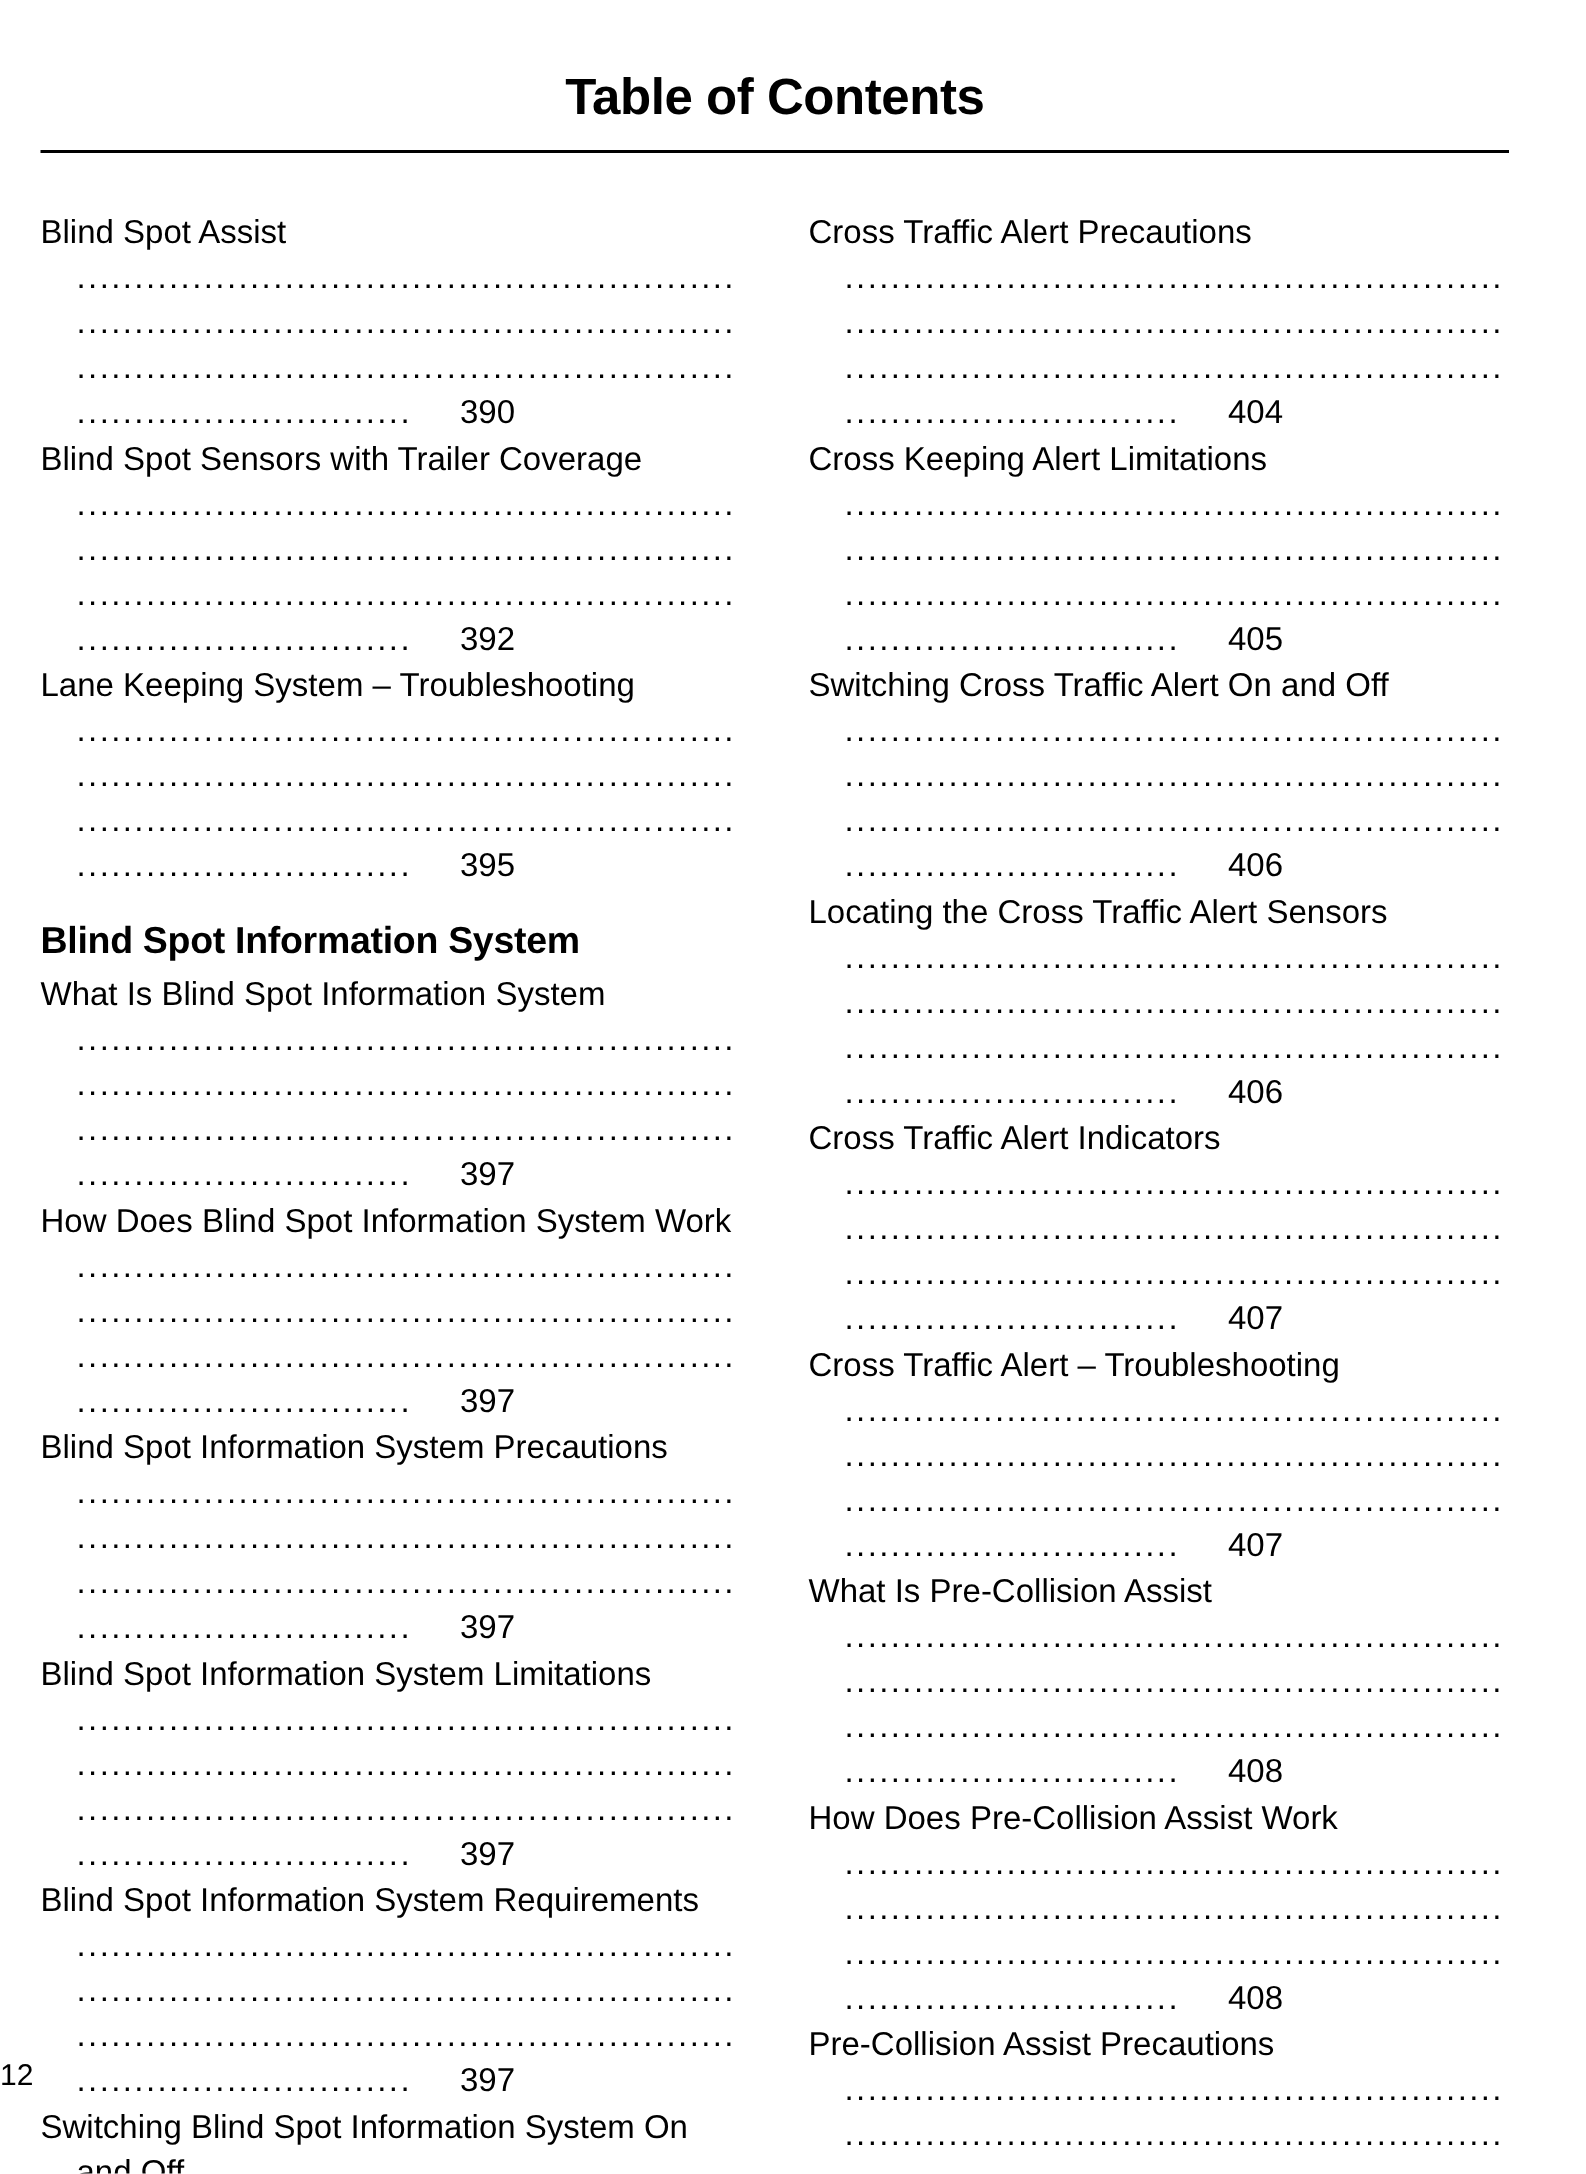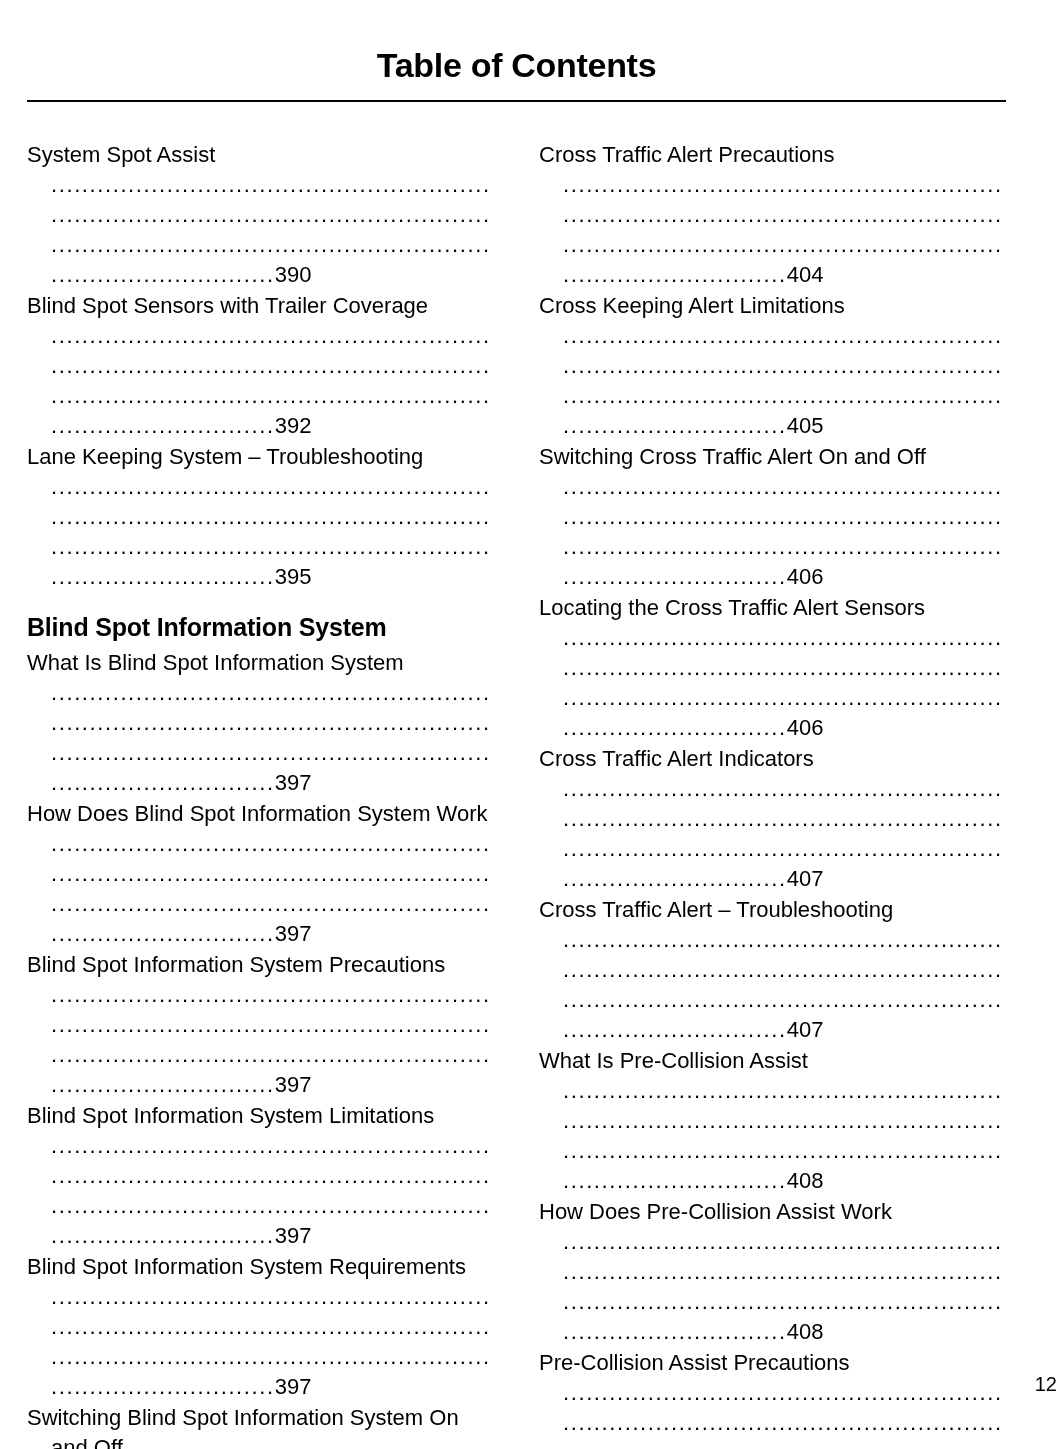--- a/index.html
+++ b/index.html
@@ -91,47 +91,48 @@
   .entry-title {
     white-space: pre-wrap;
   }
   .leader {
     letter-spacing: 1.6px;
     word-break: break-all;
     overflow-wrap: anywhere;
   }
   .entry-page {
     white-space: nowrap;
+    margin-left: 32px;
   }
 
   
   .folio {
     position: absolute;
     left: 0;
     top: 1372px;
     width: 1057px;
-    text-align: right;
+    text-align: left;
     font-size: 20px;
     line-height: 24px;
   }
 </style>
 </head>
 <body>
 
 <div class="page">
 
   <div class="page-title">Table of Contents</div>
 
   <div class="header-rule"></div>
 
   <div class="columns" id="toc-columns">
       <div class="column">
         <div class="toc-section">
           <div class="toc-entry">
-            <div class="entry-inner"><span class="entry-title">System Spot Assist</span> <span class="leader">........................................................................................................................................................................................................</span><span class="entry-page">390</span></div>
+            <div class="entry-inner"><span class="entry-title">Blind Spot Assist</span> <span class="leader">........................................................................................................................................................................................................</span><span class="entry-page">390</span></div>
           </div>
           <div class="toc-entry">
             <div class="entry-inner"><span class="entry-title">Blind Spot Sensors with Trailer Coverage</span> <span class="leader">........................................................................................................................................................................................................</span><span class="entry-page">392</span></div>
           </div>
           <div class="toc-entry">
             <div class="entry-inner"><span class="entry-title">Lane Keeping System – Troubleshooting</span> <span class="leader">........................................................................................................................................................................................................</span><span class="entry-page">395</span></div>
           </div>
         </div>
         <div class="toc-section">
           <div class="section-heading">Blind Spot Information System</div>

